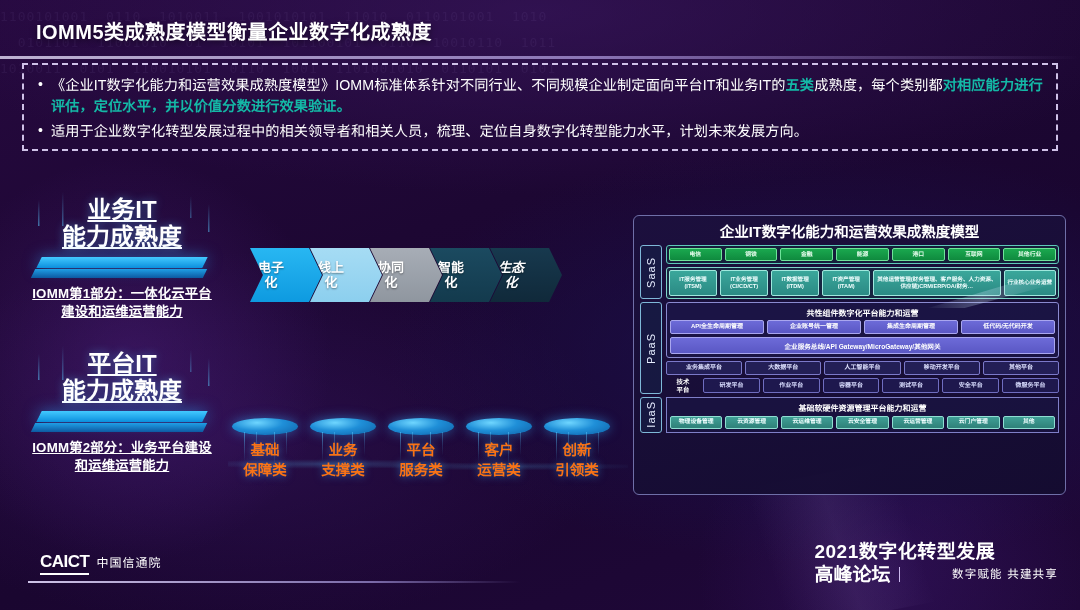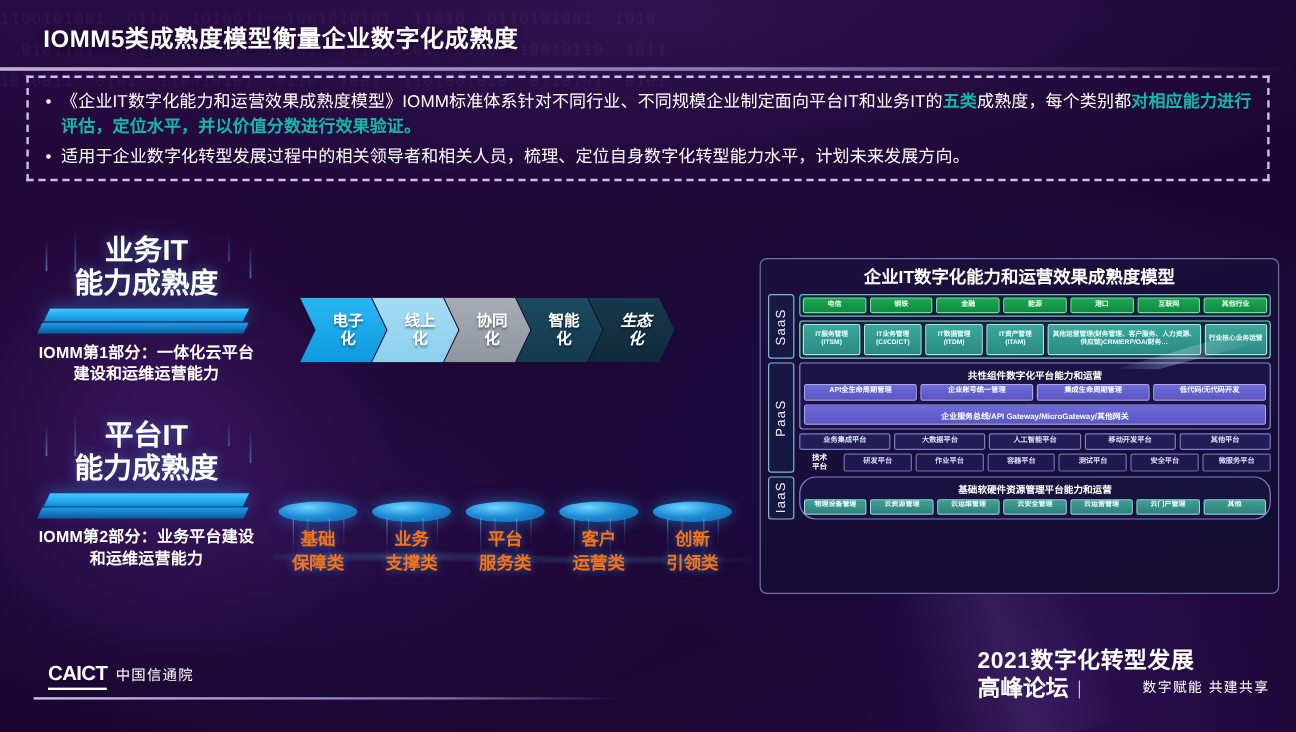--- a/index.html
+++ b/index.html
@@ -67,21 +67,21 @@
     flex:0 0 auto; color:#fff; font-size:14px; line-height:19px; padding-left:4px;
   }
   .bullet-txt{
     font-size:14.2px; line-height:20.5px; color:#fff; letter-spacing:.1px;
   }
   .hl-red{ color:#14b8a6; font-weight:bold; }
   .bullet-row.second{ margin-top:5px; }
 
   
   .mat{
-    position:absolute; width:240px; text-align:center;
+    position:absolute; width:240px; text-align:center;text-decoration:underline;
   }
   .mat-a{ left:2px; top:196px; }
   .mat-b{ left:2px; top:350px; }
   .mat-title{
     font-size:24px; font-weight:bold; line-height:27px;
     color:#fff; text-shadow:0 0 10px rgba(80,190,255,.45);
   }
   .mat-title .l2{ font-size:24px; }
   .mat-slab{
     position:relative; width:178px; height:22px; margin:7px auto 6px;
@@ -108,21 +108,21 @@
       linear-gradient(180deg, rgba(90,200,255,0) 0%, rgba(90,200,255,.55) 100%) 16px 8px/1.5px 26px no-repeat,
       linear-gradient(180deg, rgba(90,200,255,0) 0%, rgba(90,200,255,.45) 100%) 40px 0px/1.5px 34px no-repeat,
       linear-gradient(180deg, rgba(90,200,255,0) 0%, rgba(90,200,255,.35) 100%) 168px 4px/1.5px 22px no-repeat,
       linear-gradient(180deg, rgba(90,200,255,0) 0%, rgba(90,200,255,.5) 100%) 186px 12px/1.5px 28px no-repeat;
   }
 
   
   .chevrons{ position:absolute; left:250px; top:248px; display:flex; }
   .chev{
     position:relative; width:72px; height:54px; margin-right:-12px;
-    display:flex; align-items:center; justify-content:center;
+    display:flex; align-items:center; justify-content:flex-start;
     clip-path:polygon(0 0, 82% 0, 100% 50%, 82% 100%, 0 100%, 18% 50%);
     box-shadow:0 2px 7px rgba(0,0,0,.35);
   }
   .chev span{
     font-size:13px; font-weight:bold; line-height:15px; text-align:center;
     color:#fff; text-shadow:0 1px 2px rgba(0,0,0,.45);
     padding-left:8px;
   }
   .chev.c1{ background:linear-gradient(180deg,#28b7f2,#0e9ae0); }
   .chev.c2{ background:linear-gradient(180deg,#a6dcf4,#8ccfee); }
@@ -241,21 +241,21 @@
     font-size:6.4px; line-height:8px; font-weight:bold; color:#fff; text-align:center;
   }
   .tech-row .cells{ flex:1 1 auto; display:flex; gap:3px; }
   .tech-row .cell{
     background:rgba(32,28,84,.8); color:#d9ddff; height:15px;
     border:.6px solid #6f6dc0; font-size:6px;
   }
 
   
   .iaas-box{
-    border:1px solid #7f7fc8; border-radius:14px; padding:2px 3px 3px;
+    border:1px solid #7f7fc8; border-radius:0; padding:2px 3px 3px;
     background:rgba(26,22,70,.6);
     font-family:Liberation Serif, serif;
   }
   .iaas-hd{
     text-align:center; font-size:8px; font-weight:bold; color:#fff;
     padding:1.5px 0 3px;
   }
   .iaas-row .cell{
     background:linear-gradient(180deg,#3f9f96,#2f8179);
     color:#f0ffff; height:13px; border:.5px solid #8fded2; font-size:5.8px;

